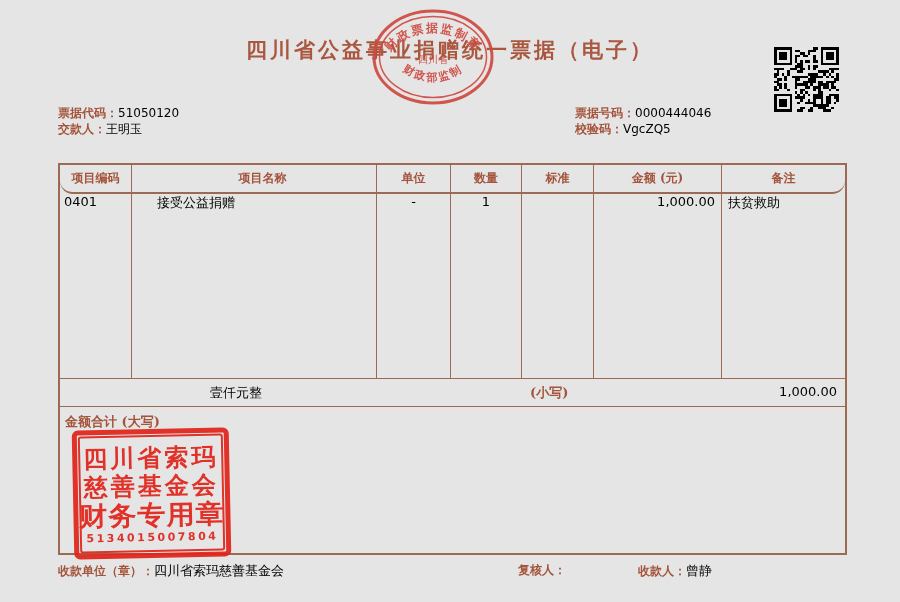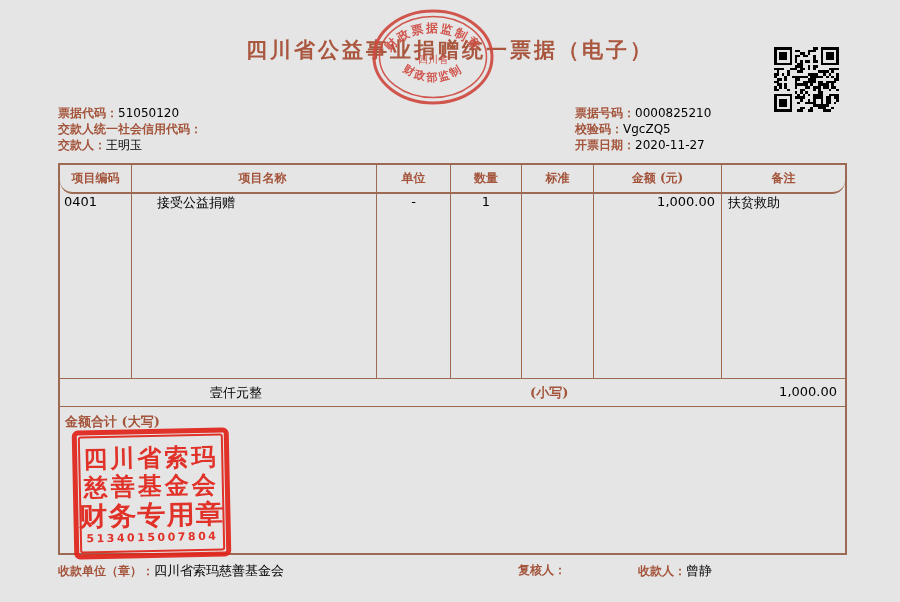--- a/index.html
+++ b/index.html
@@ -414,36 +414,30 @@
         <rect x="20" y="24" width="1" height="1"></rect>
         <rect x="21" y="24" width="1" height="1"></rect>
       </svg>
   </div>
 
   <div class="info info-left">
     <div>
       <span class="lbl">票据代码：</span><span class="val">51050120</span>
     </div>
     <div>
-      <span class="lbl">交款人统一社会信用代码：</span><span class="val"></span>
-    </div>
-    <div>
       <span class="lbl">交款人：</span><span class="val">王明玉</span>
     </div>
   </div>
 
   <div class="info info-right">
     <div>
-      <span class="lbl">票据号码：</span><span class="val">0000825210</span>
+      <span class="lbl">票据号码：</span><span class="val">0000444046</span>
     </div>
     <div>
       <span class="lbl">校验码：</span><span class="val">VgcZQ5</span>
-    </div>
-    <div>
-      <span class="lbl">开票日期：</span><span class="val">2020-11-27</span>
     </div>
   </div>
 
   <div class="rtable">
     <div class="trow thead">
       <div class="c w0">项目编码</div>
       <div class="c w1">项目名称</div>
       <div class="c w2">单位</div>
       <div class="c w3">数量</div>
       <div class="c w4">标准</div>

